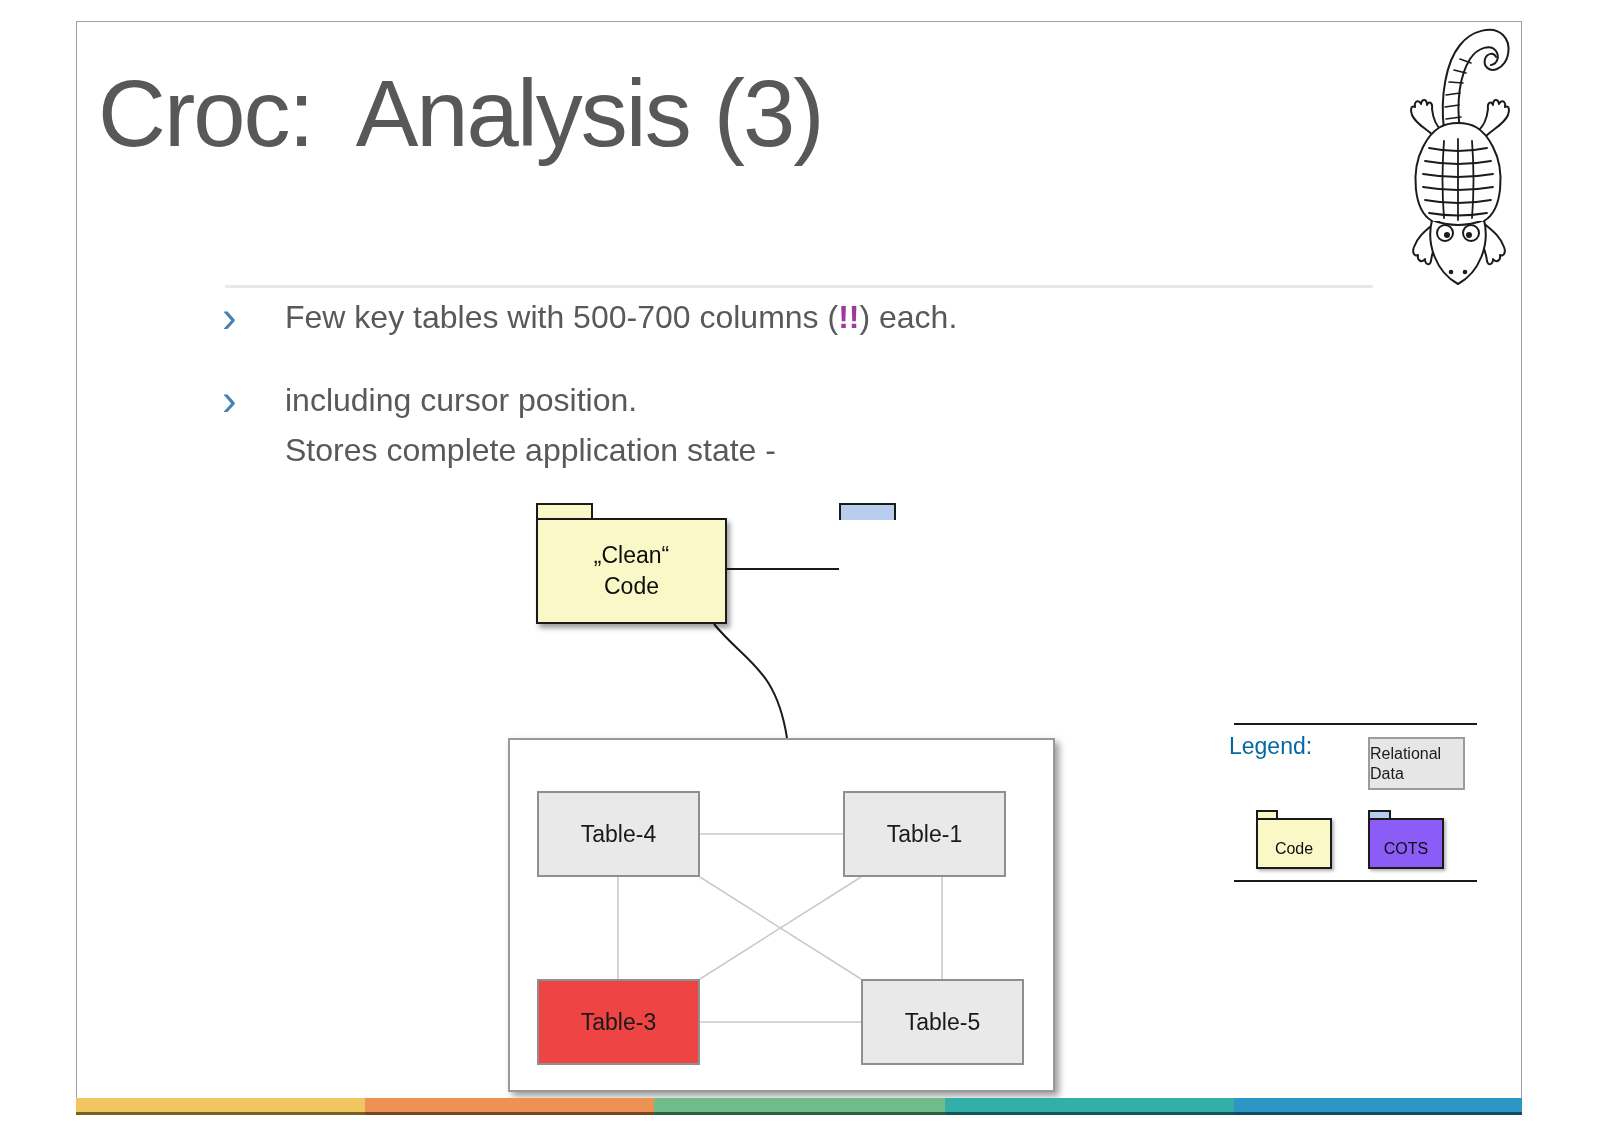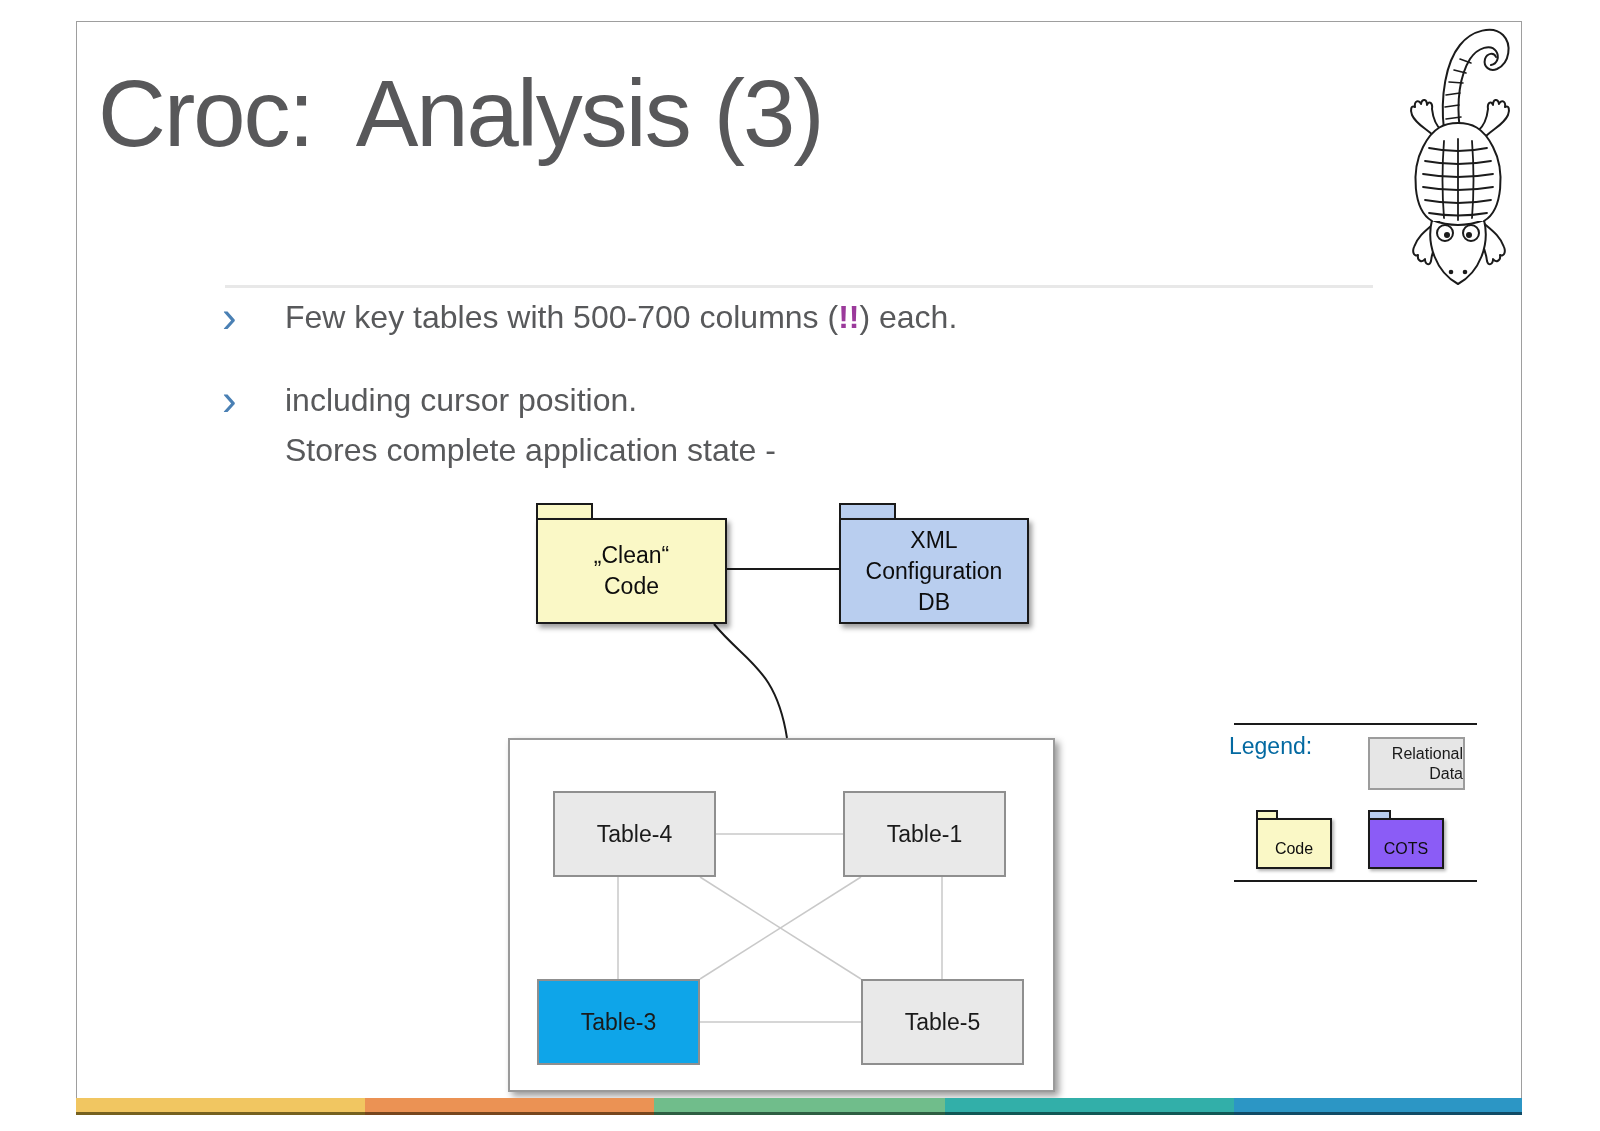--- a/index.html
+++ b/index.html
@@ -60,21 +60,21 @@
   .t3 { left:537px; top:979px; }
   .t2 { left:861px; top:979px; }
 
   
   .legend-line { width:243px; height:2px; background:#1a1a1a; z-index:3; }
   .legend-line-top { left:1234px; top:723px; }
   .legend-line-bottom { left:1234px; top:880px; }
   .legend-title { left:1229px; top:733px; font-size:23px; color:#0369a1; z-index:3; }
   .legend-rel { left:1368px; top:737px; width:97px; height:53px;
                 background:#E6E6E6; border:2px solid #9C9C9C; z-index:3;
-                display:flex; flex-direction:column; align-items:flex-end; justify-content:center;
+                display:flex; flex-direction:column; align-items:flex-start; justify-content:center;
                 font-size:16px; line-height:20px; color:#1a1a1a; text-align:center; }
   .mini-tab { border:2px solid #1a1a1a; border-bottom:none; z-index:3; }
   .mini-folder { border:2px solid #1a1a1a; z-index:4;
                  display:flex; align-items:center; justify-content:center;
                  font-size:16px; color:#0d0d0d; padding-top:10px;
                  box-shadow:2px 2px 3px rgba(0,0,0,0.3); }
   .tab-code { left:1256px; top:810px; width:22px; height:10px; }
   .body-code { left:1256px; top:818px; width:76px; height:51px; }
   .tab-cots { left:1368px; top:810px; width:23px; height:10px; }
   .body-cots { left:1368px; top:818px; width:76px; height:51px; }
@@ -151,31 +151,26 @@
     </g>
   </svg>
 
   <div class="abs folder-tab tab-clean" style="background-color: rgb(250, 248, 198);"></div>
   <div class="abs folder-body body-clean" style="background-color: rgb(250, 248, 198);">
     <div>„Clean“</div>
     <div>Code</div>
   </div>
 
   <div class="abs folder-tab tab-xml" style="background-color: rgb(185, 206, 239);"></div>
-  <div class="abs folder-body body-xml" style="background-color: rgb(185, 206, 239);">
-    <div>XML</div>
-    <div>Configuration</div>
-    <div>DB</div>
-  </div>
 
   <div class="abs db-box"></div>
 
-  <div class="abs table-box t4" style="background-color: rgb(233, 233, 233); margin-left: 16px;">Table-4</div>
+  <div class="abs table-box t4" style="background-color: rgb(233, 233, 233);">Table-4</div>
   <div class="abs table-box t1" style="background-color: rgb(233, 233, 233);">Table-1</div>
-  <div class="abs table-box t3" style="background-color: #0ea5e9;">Table-3</div>
+  <div class="abs table-box t3" style="background-color: #ef4444;">Table-3</div>
   <div class="abs table-box t2" style="background-color: rgb(233, 233, 233);">Table-5</div>
 
   <div class="abs legend-line legend-line-top"></div>
   <div class="abs legend-title">Legend:</div>
   <div class="abs legend-rel">
     <div>Relational</div>
     <div>Data</div>
   </div>
   <div class="abs mini-tab tab-code" style="background-color: rgb(250, 248, 198);"></div>
   <div class="abs mini-folder body-code" style="background-color: rgb(250, 248, 198);">Code</div>

